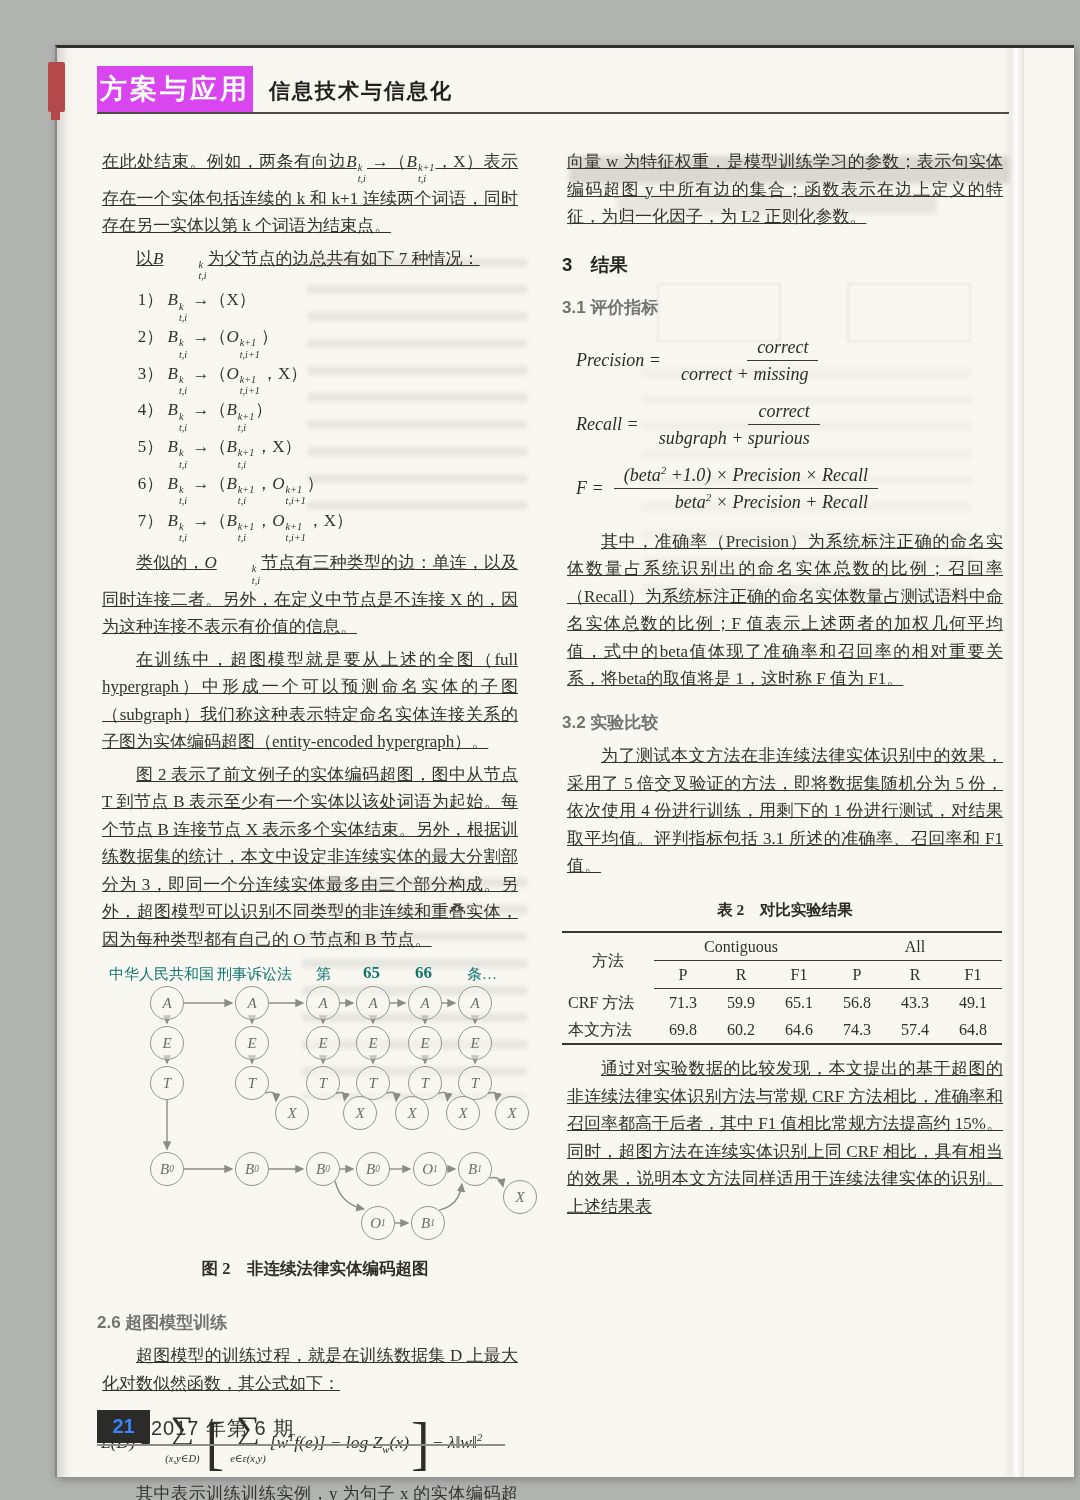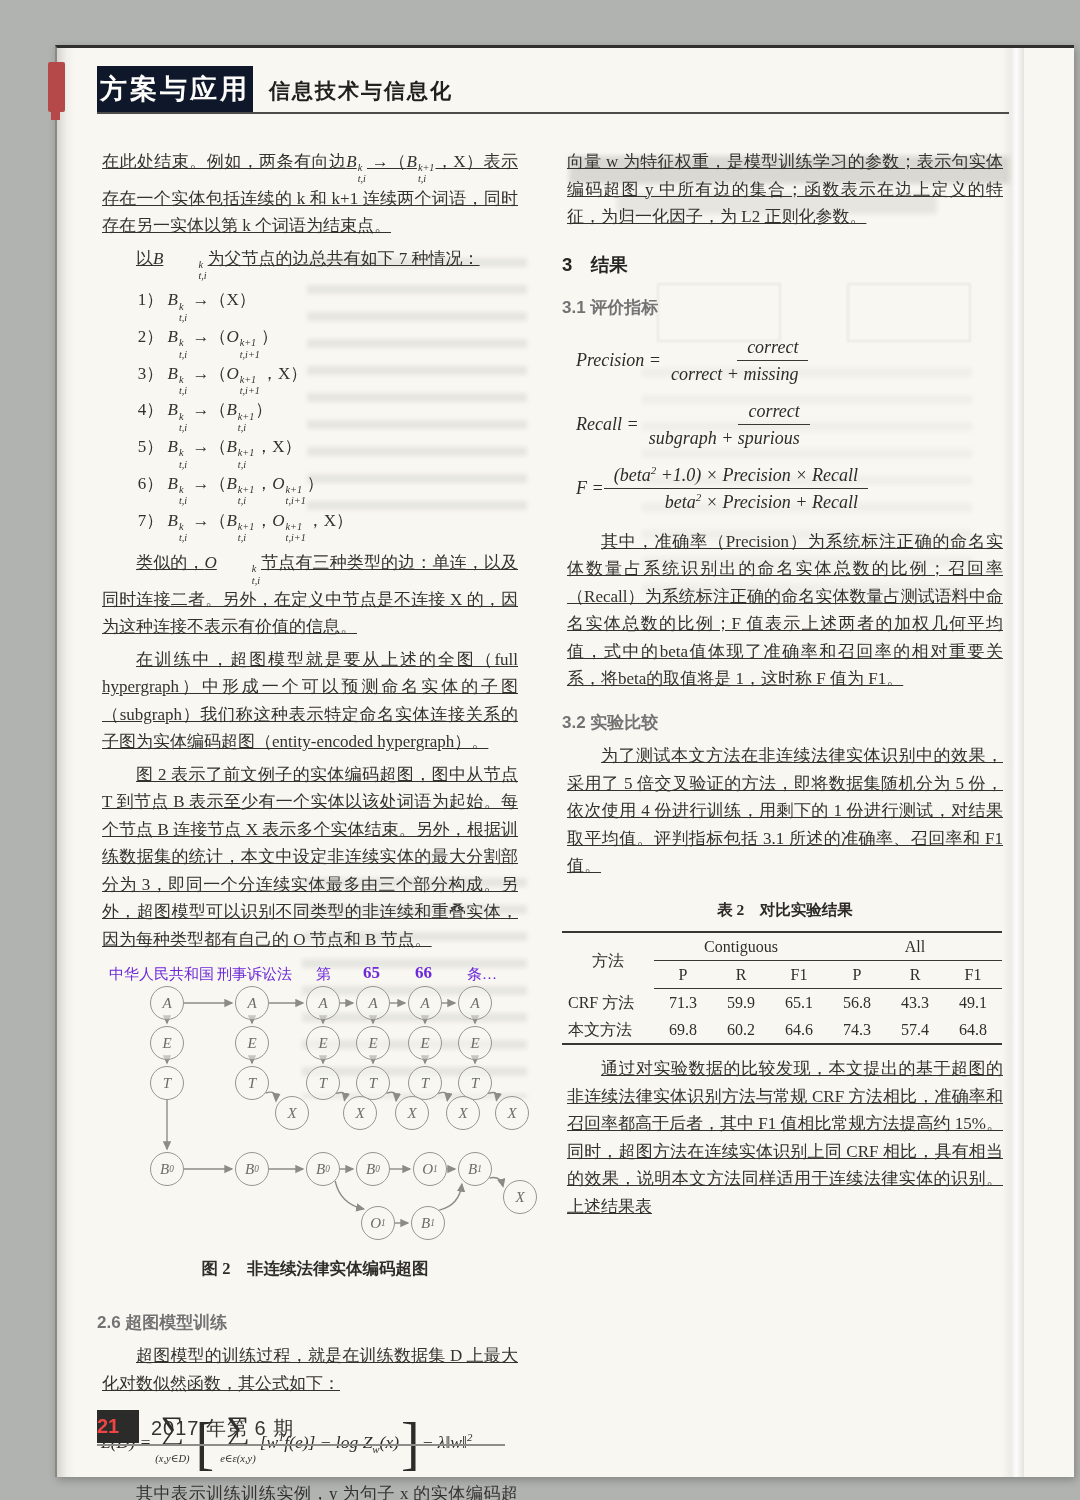--- a/index.html
+++ b/index.html
@@ -29,21 +29,21 @@
     position:absolute;left:-9px;top:14px;width:17px;height:50px;
     background:#b5494a;border-radius:2px;
   }
   .red-mark::after{
     content:"";position:absolute;left:3px;top:48px;width:9px;height:10px;background:#b5494a;
   }
 
   
   .badge{
     position:absolute;left:40px;top:18px;width:156px;height:46px;
-    background:#0f172a;color:#fdfdfb;
+    background:#d946ef;color:#fdfdfb;
     font-family:"Liberation Sans","DejaVu Sans",sans-serif;
     font-weight:bold;font-size:27px;letter-spacing:3px;
     display:flex;align-items:center;justify-content:center;
     z-index:3;
   }
   .journal{
     position:absolute;left:212px;top:29px;
     font-family:"Liberation Sans","DejaVu Sans",sans-serif;
     font-weight:bold;font-size:21px;letter-spacing:2px;color:#22211f;
     z-index:3;
@@ -73,31 +73,31 @@
   
   .figure-wrap{position:relative;margin:10px 0 2px -2px;width:460px;}
   .figure-canvas{position:relative;width:460px;height:286px;}
   .figure-canvas svg{position:absolute;left:0;top:0;}
   .fnode{
     position:absolute;width:34px;height:34px;border:1.5px solid #979590;border-radius:50%;
     display:flex;align-items:center;justify-content:center;
     font-size:15px;font-style:italic;color:#6e6c68;background:rgba(248,247,242,0.55);
     box-sizing:border-box;
   }
-  .fword{position:absolute;top:-2px;font-size:15px;color:#6d28d9;white-space:nowrap;}
+  .fword{position:absolute;top:-2px;font-size:15px;color:#0f766e;white-space:nowrap;}
   .fword.b{font-weight:bold;font-size:17px;top:-4px;}
   .fig-caption{margin-top:6px;width:440px;text-align:center;font-weight:bold;font-size:16.5px;color:#2f2d2a;}
 
   
   .h-sec{font-family:"Liberation Sans","DejaVu Sans",sans-serif;font-weight:bold;font-size:18.5px;color:#262522;margin:20px 0 6px;}
   .h-sub{font-family:"Liberation Sans","DejaVu Sans",sans-serif;font-weight:600;font-size:17px;color:#737373;margin:16px 0 6px;}
 
   
   .formula{margin:14px 0 14px 14px;display:flex;align-items:center;font-family:"Liberation Serif","DejaVu Serif",serif;font-style:italic;font-size:18px;color:#2e2c29;}
-  .formula .lhs{}
+  .formula .lhs{margin-right:10px;}
   .frac{display:inline-flex;flex-direction:column;align-items:flex-end;line-height:1.25;}
   .frac .num{padding:0 10px 2px;border-bottom:1.3px solid #3a3834;}
   .frac .den{padding:2px 10px 0;}
   .sum{display:inline-flex;flex-direction:column;align-items:center;margin:0 4px;font-style:normal;}
   .sum .op{font-size:33px;line-height:0.95;}
   .sum .lim{font-size:10.5px;font-style:italic;margin-top:0;}
   .bigb{font-size:56px;font-weight:200;line-height:0;margin:0 2px;transform:scaleY(1.05);font-style:normal;}
   .lik{margin:16px 0 8px 4px;font-size:17.5px;}
 
   
@@ -105,23 +105,23 @@
   table.results{border-collapse:collapse;width:440px;font-size:16px;color:#302e2a;}
   table.results th,table.results td{font-weight:normal;padding:1px 2px;text-align:center;line-height:25px;}
   table.results .top{border-top:2px solid #3a3834;}
   table.results .grp{border-bottom:1px solid #3a3834;}
   table.results .subrow th{border-bottom:1.6px solid #3a3834;}
   table.results tr.last td{border-bottom:2px solid #3a3834;}
   table.results td.m,th.m{text-align:left;padding-left:6px;white-space:nowrap;}
 
   
   .f-badge{
-    position:absolute;left:40px;top:1362px;width:42px;height:33px;background:#2b2b29;color:#ef4444;
+    position:absolute;left:40px;top:1362px;width:53px;height:33px;background:#2b2b29;color:#3b82f6;
     font-family:"Liberation Sans","DejaVu Sans",sans-serif;font-weight:bold;font-size:20px;
-    display:flex;align-items:center;justify-content:flex-start;z-index:3;
+    display:flex;align-items:center;justify-content:center;z-index:3;
   }
   .f-issue{
     position:absolute;left:94px;top:1367px;font-family:"Liberation Sans","DejaVu Sans",sans-serif;
     font-size:20px;color:#35332f;letter-spacing:1px;z-index:3;
   }
   .f-rule{position:absolute;left:40px;top:1396px;width:408px;height:2px;background:#8f8d89;z-index:2;}
 
   
   .smudge{position:absolute;pointer-events:none;filter:blur(2px);
     background:repeating-linear-gradient(180deg,rgba(110,108,104,0.12) 0 9px,rgba(0,0,0,0) 9px 27px);}

